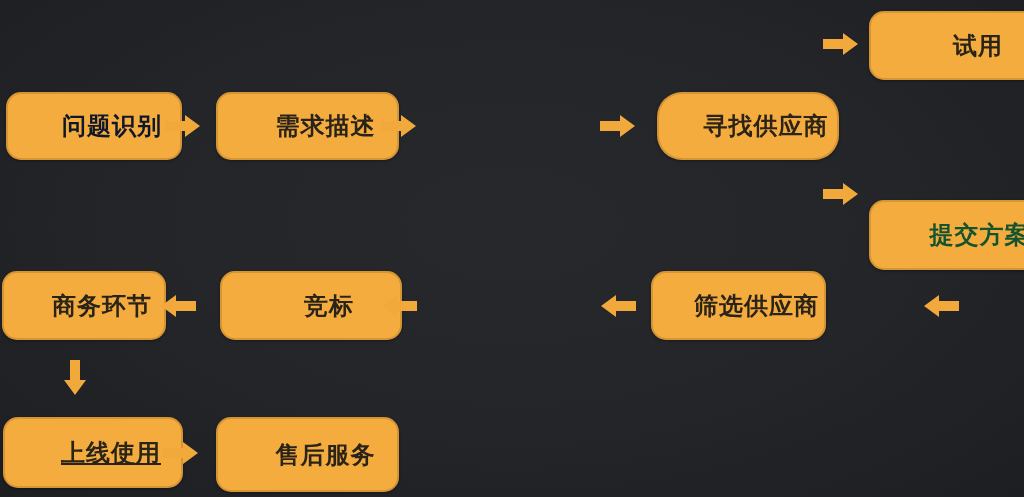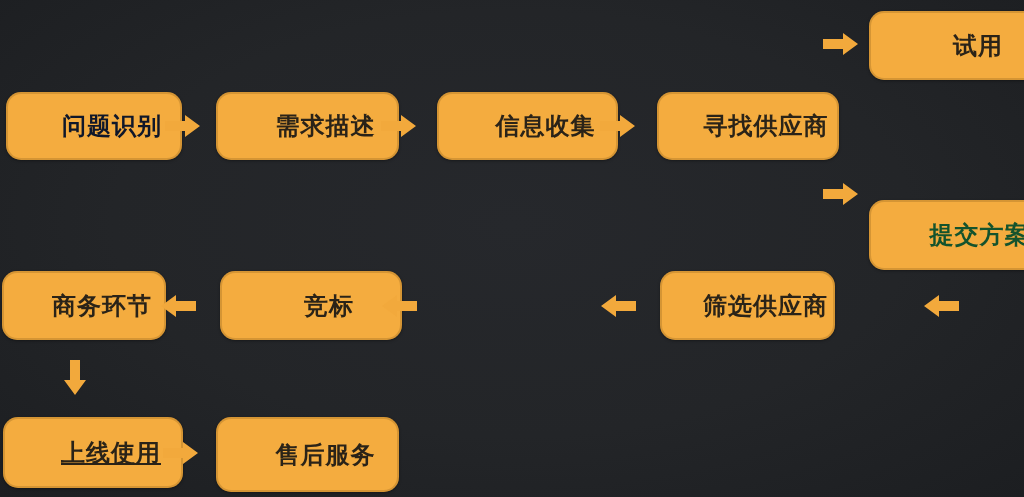--- a/index.html
+++ b/index.html
@@ -36,27 +36,26 @@
   .arrow svg { display: block; width: 100%; height: 100%; }
   .arrow.dir-left  { transform: scaleX(-1); }
   .arrow.dir-down  { transform: rotate(90deg); }
 </style>
 </head>
 <body>
 
 <div id="flowchart-canvas" style="background: radial-gradient(at 50% 45%, rgb(38, 40, 44) 0%, rgb(35, 37, 40) 55%, rgb(28, 30, 33) 100%);">
     <div class="node" style="left: 6px; top: 92px; width: 140px; height: 68px; background: rgb(244, 172, 63); color: #0f172a;">问题识别</div>
     <div class="node" style="left: 216px; top: 92px; width: 147px; height: 68px; background: rgb(244, 172, 63); color: rgb(42, 35, 24);">需求描述</div>
-    <div class="node" style="left: 437px; top: 92px; width: 145px; height: 68px; background: rgb(244, 172, 63); color: rgb(42, 35, 24);">信息收集</div>
-    <div class="node" style="left: 657px; top: 92px; width: 146px; height: 68px; background: rgb(244, 172, 63); color: rgb(42, 35, 24);">寻找供应商</div>
+    <div class="node" style="left: 657px; top: 92px; width: 146px; height: 68px; background: rgb(244, 172, 63); color: rgb(42, 35, 24); border-radius: 25px;">寻找供应商</div>
     <div class="node" style="left: 869px; top: 11px; width: 146px; height: 69px; background: rgb(244, 172, 63); color: rgb(42, 35, 24);">试用</div>
     <div class="node" style="left: 869px; top: 160px; width: 149px; height: 70px; background: rgb(244, 172, 63); color: #14532d; margin-top: 40px;">提交方案</div>
     <div class="node" style="left: 2px; top: 271px; width: 128px; height: 69px; background: rgb(244, 172, 63); color: rgb(42, 35, 24);">商务环节</div>
     <div class="node" style="left: 220px; top: 271px; width: 146px; height: 69px; background: rgb(244, 172, 63); color: rgb(42, 35, 24);">竞标</div>
-    <div class="node" style="left: 651px; top: 271px; width: 139px; height: 69px; background: rgb(244, 172, 63); color: rgb(42, 35, 24); margin-left: 9px;">筛选供应商</div>
+    <div class="node" style="left: 651px; top: 271px; width: 139px; height: 69px; background: rgb(244, 172, 63); color: rgb(42, 35, 24);">筛选供应商</div>
     <div class="node" style="left: 3px; top: 417px; width: 144px; height: 71px; background: rgb(244, 172, 63); color: rgb(42, 35, 24); text-decoration: underline;">上线使用</div>
     <div class="node" style="left: 216px; top: 417px; width: 147px; height: 75px; background: rgb(244, 172, 63); color: rgb(42, 35, 24);">售后服务</div>
     <div class="arrow dir-right" style="left: 165px; top: 114px;">
       <svg viewBox="0 0 36 24">
         <polygon points="0,7 20,7 20,1 35,12 20,23 20,17 0,17" fill="#F2A93C"></polygon>
       </svg>
     </div>
     <div class="arrow dir-right" style="left: 381px; top: 114px;">
       <svg viewBox="0 0 36 24">
         <polygon points="0,7 20,7 20,1 35,12 20,23 20,17 0,17" fill="#F2A93C"></polygon>

